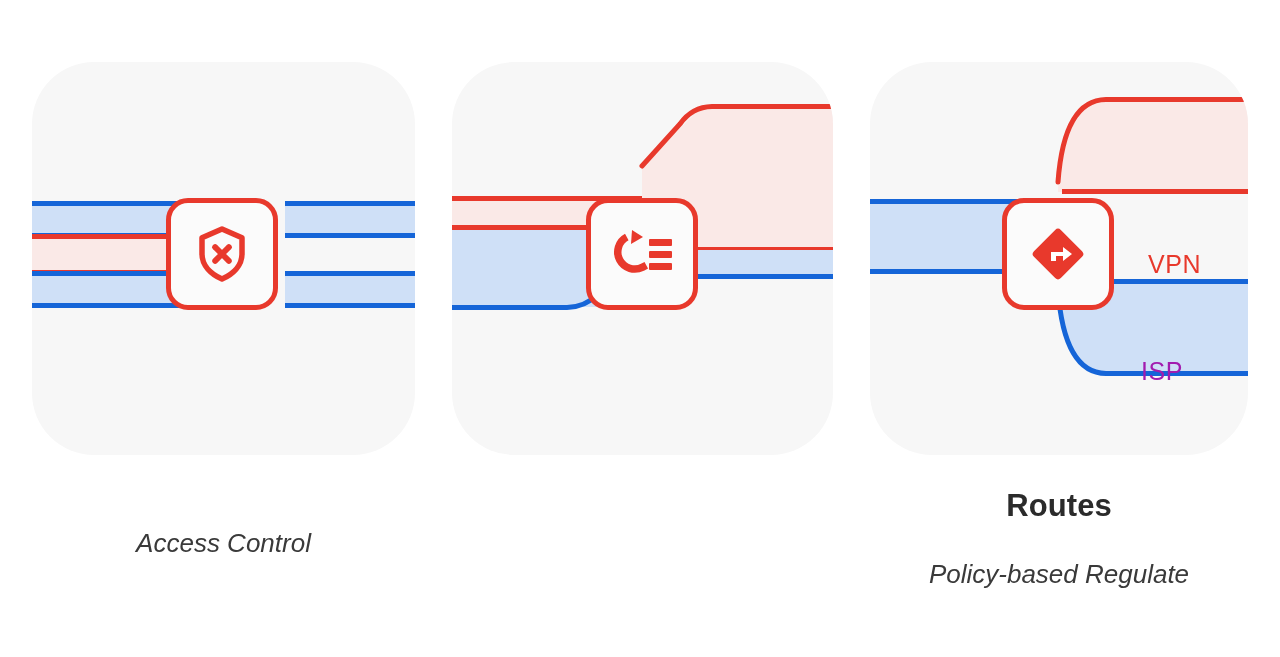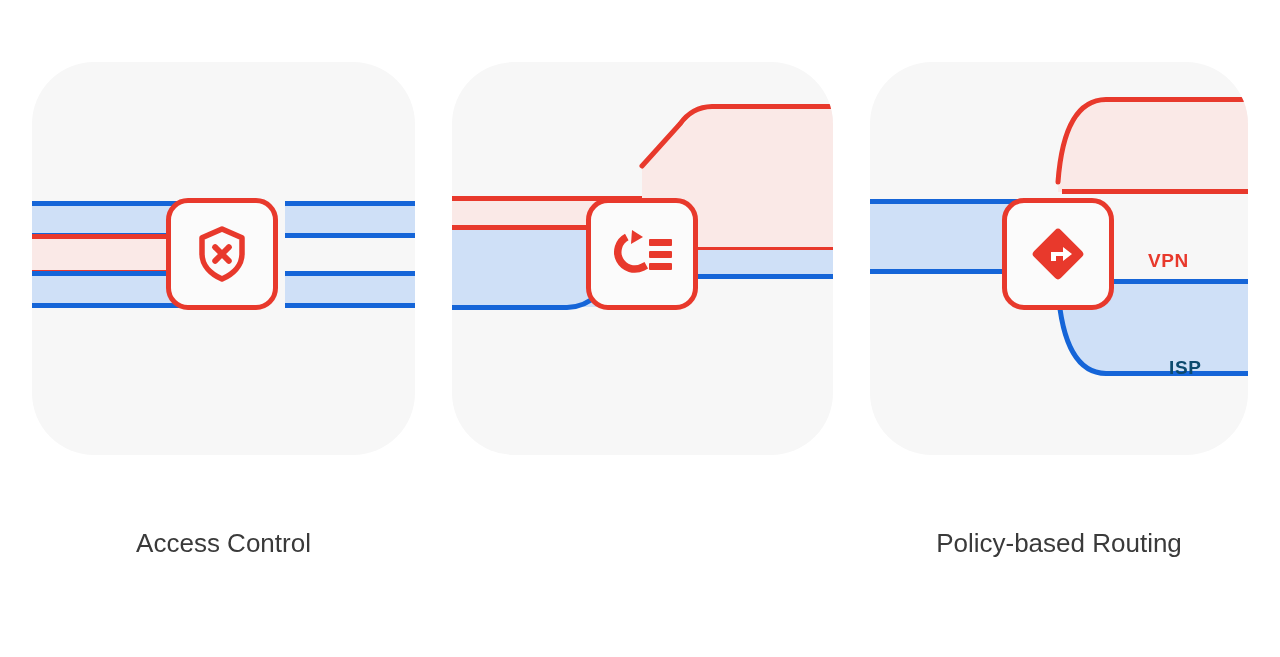--- a/index.html
+++ b/index.html
@@ -72,26 +72,27 @@
     color: #2b2b2b;
     letter-spacing: 0.1px;
     line-height: 1;
   }
   .caption-sub {
     font-size: 26px;
     font-weight: normal;
     color: #3a3a3a;
     line-height: 1;
     margin-top: 40px;
+    font-style: italic;
   }
 
   .band-label {
     position: absolute;
-    font-size: 19px;
-    font-weight: bold;
+    font-size: 25px;
+    font-weight: normal;
     letter-spacing: 0.6px;
   }
 </style>
 </head>
 <body>
 
 <div class="stage">
 
   <div class="cards">
 
@@ -174,36 +175,37 @@
           <path d="M188 128 Q192 40 236 37 L378 37 L378 130 L188 130 Z" fill="#fae9e7"></path>
           <path d="M188 120 Q194 38 236 37.5 L378 37.5" stroke="#e8392c" stroke-width="5" fill="none" stroke-linecap="round"></path>
           <line x1="192" y1="129.5" x2="378" y2="129.5" stroke="#e8392c" stroke-width="5"></line>
 
           <path d="M188 219 L378 219 L378 312 L236 312 Q194 310 188 228 Z" fill="#cfe0f7"></path>
           <line x1="192" y1="219.5" x2="378" y2="219.5" stroke="#1565d8" stroke-width="5"></line>
           <path d="M188 228 Q194 311 236 311.5 L378 311.5" stroke="#1565d8" stroke-width="5" fill="none" stroke-linecap="round"></path>
         </svg>
 
         <div class="band-label" style="left:278px; top:188px; color:#e8392c;">VPN</div>
-        <div class="band-label" style="left:299px; top:295px; color:#0c4a6e;">ISP</div>
+        <div class="band-label" style="left:271px; top:295px; color:#a21caf;">ISP</div>
       </div>
       <div class="hub" style="left:132px; top:136px;">
         <svg width="62" height="62" viewBox="0 0 62 62">
           <rect x="12" y="12" width="38" height="38" rx="4" fill="#e8392c" transform="rotate(45 31 31)"></rect>
           <path d="M24 38 L24 29 L36 29 L36 24 L45 31 L36 38 L36 33 L29 33 L29 38 Z" fill="#ffffff"></path>
         </svg>
       </div>
     </div>
 
   </div>
 
   <div class="caption" style="left:32px; top:490px; width:383px;">
     <div class="caption-sub">Access Control</div>
   </div>
 
   <div class="caption" style="left:452px; top:490px; width:381px;">
   </div>
 
   <div class="caption" style="left:870px; top:490px; width:378px;">
-    <div class="caption-sub">Policy-based Routing</div>
+    <div class="caption-title">Routes</div>
+    <div class="caption-sub">Policy-based Regulate</div>
   </div>
 
 </div>
 
 </body></html>

